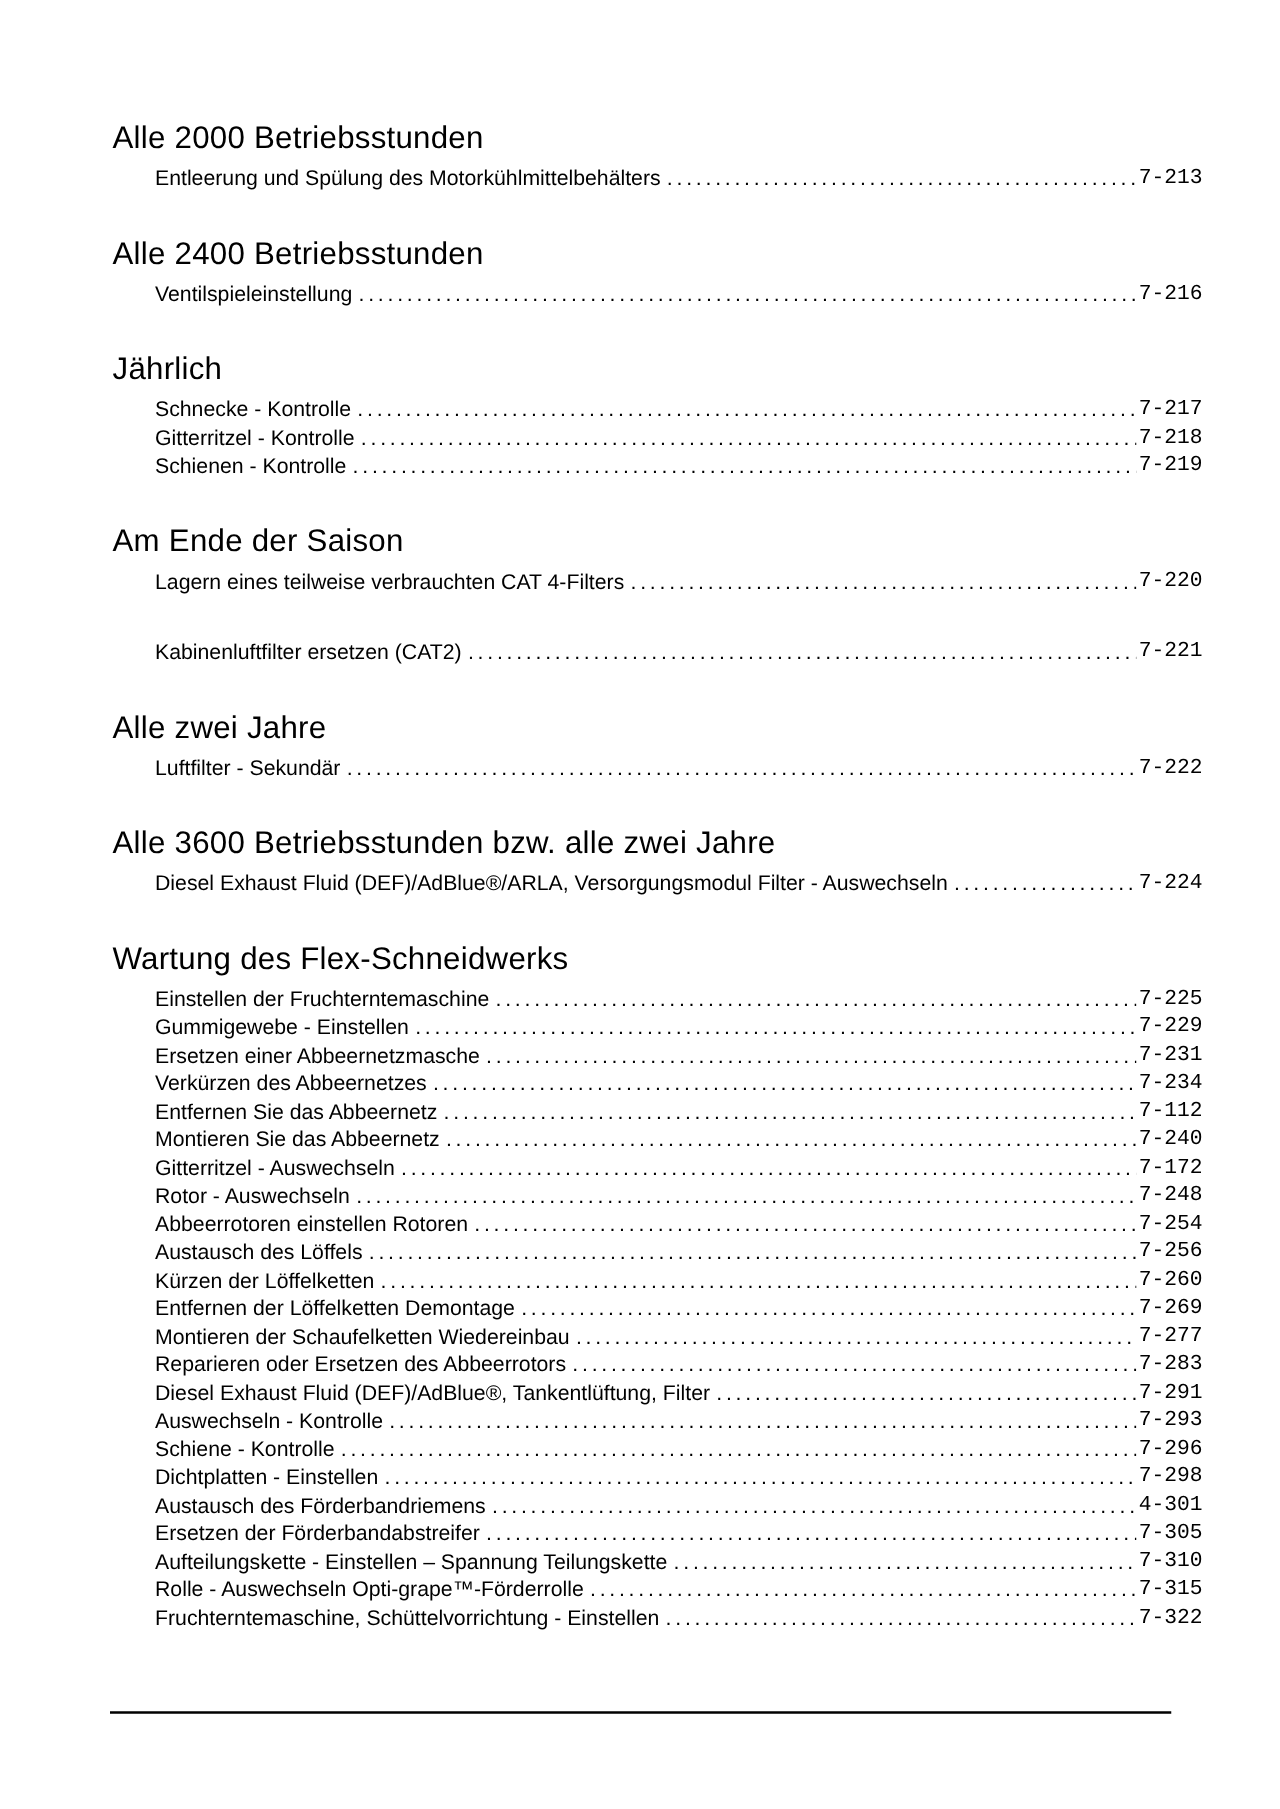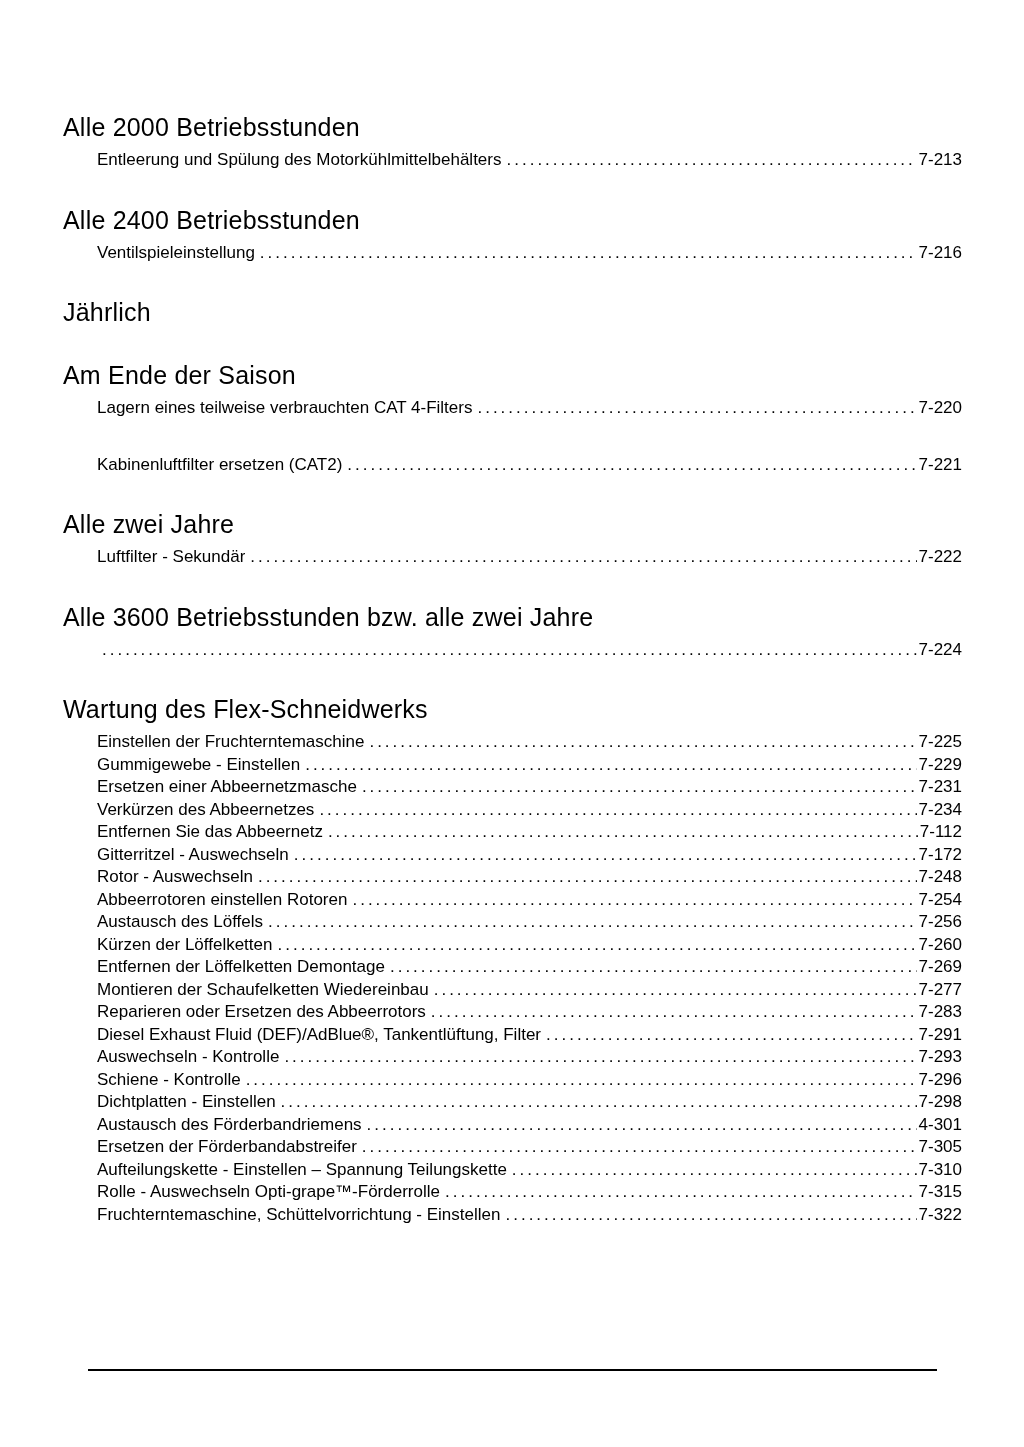--- a/index.html
+++ b/index.html
@@ -12,22 +12,21 @@
     position: relative;
     font-family: "Liberation Sans", sans-serif;
     color: #000000;
     overflow: hidden;
   }
   .page {
     position: absolute;
     top: 0; left: 0;
     width: 1024px;
     height: 1077px;
-    padding: 96px 62px 0 63px;
-    margin-top: 17px;
+    padding: 96px 62px 0 90px;
   }
   .toc-section {
     margin-top: 34px;
   }
   .toc-section:first-child {
     margin-top: 0;
   }
   .toc-heading {
     font-size: 25px;
     font-weight: 400;
@@ -56,20 +55,21 @@
     min-width: 0;
   }
   .dots::after {
     content: "..........................................................................................................................................................................";
     letter-spacing: 3px;
     font-size: 17px;
   }
   .entry-page {
     flex: 0 0 auto;
     text-align: right;
+    font-family: Liberation Mono, monospace;
   }
   .footer-rule {
     position: absolute;
     top: 1369px;
     left: 88px;
     width: 849px;
     height: 2px;
     background: #000000;
   }
 </style>
@@ -93,20 +93,37 @@
         <div class="toc-entries">
           <div class="toc-entry">
             <span class="entry-title">Ventilspieleinstellung</span>
             <span class="dots"></span>
             <span class="entry-page">7-216</span>
           </div>
         </div>
       </section>
       <section class="toc-section">
         <h2 class="toc-heading">Jährlich</h2>
+        <div class="toc-entries">
+          <div class="toc-entry">
+            <span class="entry-title">Schnecke - Kontrolle</span>
+            <span class="dots"></span>
+            <span class="entry-page">7-217</span>
+          </div>
+          <div class="toc-entry">
+            <span class="entry-title">Gitterritzel - Kontrolle</span>
+            <span class="dots"></span>
+            <span class="entry-page">7-218</span>
+          </div>
+          <div class="toc-entry">
+            <span class="entry-title">Schienen - Kontrolle</span>
+            <span class="dots"></span>
+            <span class="entry-page">7-219</span>
+          </div>
+        </div>
       </section>
       <section class="toc-section">
         <h2 class="toc-heading">Am Ende der Saison</h2>
         <div class="toc-entries">
           <div class="toc-entry">
             <span class="entry-title">Lagern eines teilweise verbrauchten CAT 4-Filters</span>
             <span class="dots"></span>
             <span class="entry-page">7-220</span>
           </div>
         </div>
@@ -127,20 +144,21 @@
             <span class="entry-title">Luftfilter - Sekundär</span>
             <span class="dots"></span>
             <span class="entry-page">7-222</span>
           </div>
         </div>
       </section>
       <section class="toc-section">
         <h2 class="toc-heading">Alle 3600 Betriebsstunden bzw. alle zwei Jahre</h2>
         <div class="toc-entries">
           <div class="toc-entry">
+            <span class="entry-title">Diesel Exhaust Fluid (DEF)/AdBlue®/ARLA, Versorgungsmodul Filter - Auswechseln</span>
             <span class="dots"></span>
             <span class="entry-page">7-224</span>
           </div>
         </div>
       </section>
       <section class="toc-section">
         <h2 class="toc-heading">Wartung des Flex-Schneidwerks</h2>
         <div class="toc-entries">
           <div class="toc-entry">
             <span class="entry-title">Einstellen der Fruchterntemaschine</span>
@@ -159,20 +177,25 @@
           </div>
           <div class="toc-entry">
             <span class="entry-title">Verkürzen des Abbeernetzes</span>
             <span class="dots"></span>
             <span class="entry-page">7-234</span>
           </div>
           <div class="toc-entry">
             <span class="entry-title">Entfernen Sie das Abbeernetz</span>
             <span class="dots"></span>
             <span class="entry-page">7-112</span>
+          </div>
+          <div class="toc-entry">
+            <span class="entry-title">Montieren Sie das Abbeernetz</span>
+            <span class="dots"></span>
+            <span class="entry-page">7-240</span>
           </div>
           <div class="toc-entry">
             <span class="entry-title">Gitterritzel - Auswechseln</span>
             <span class="dots"></span>
             <span class="entry-page">7-172</span>
           </div>
           <div class="toc-entry">
             <span class="entry-title">Rotor - Auswechseln</span>
             <span class="dots"></span>
             <span class="entry-page">7-248</span>

